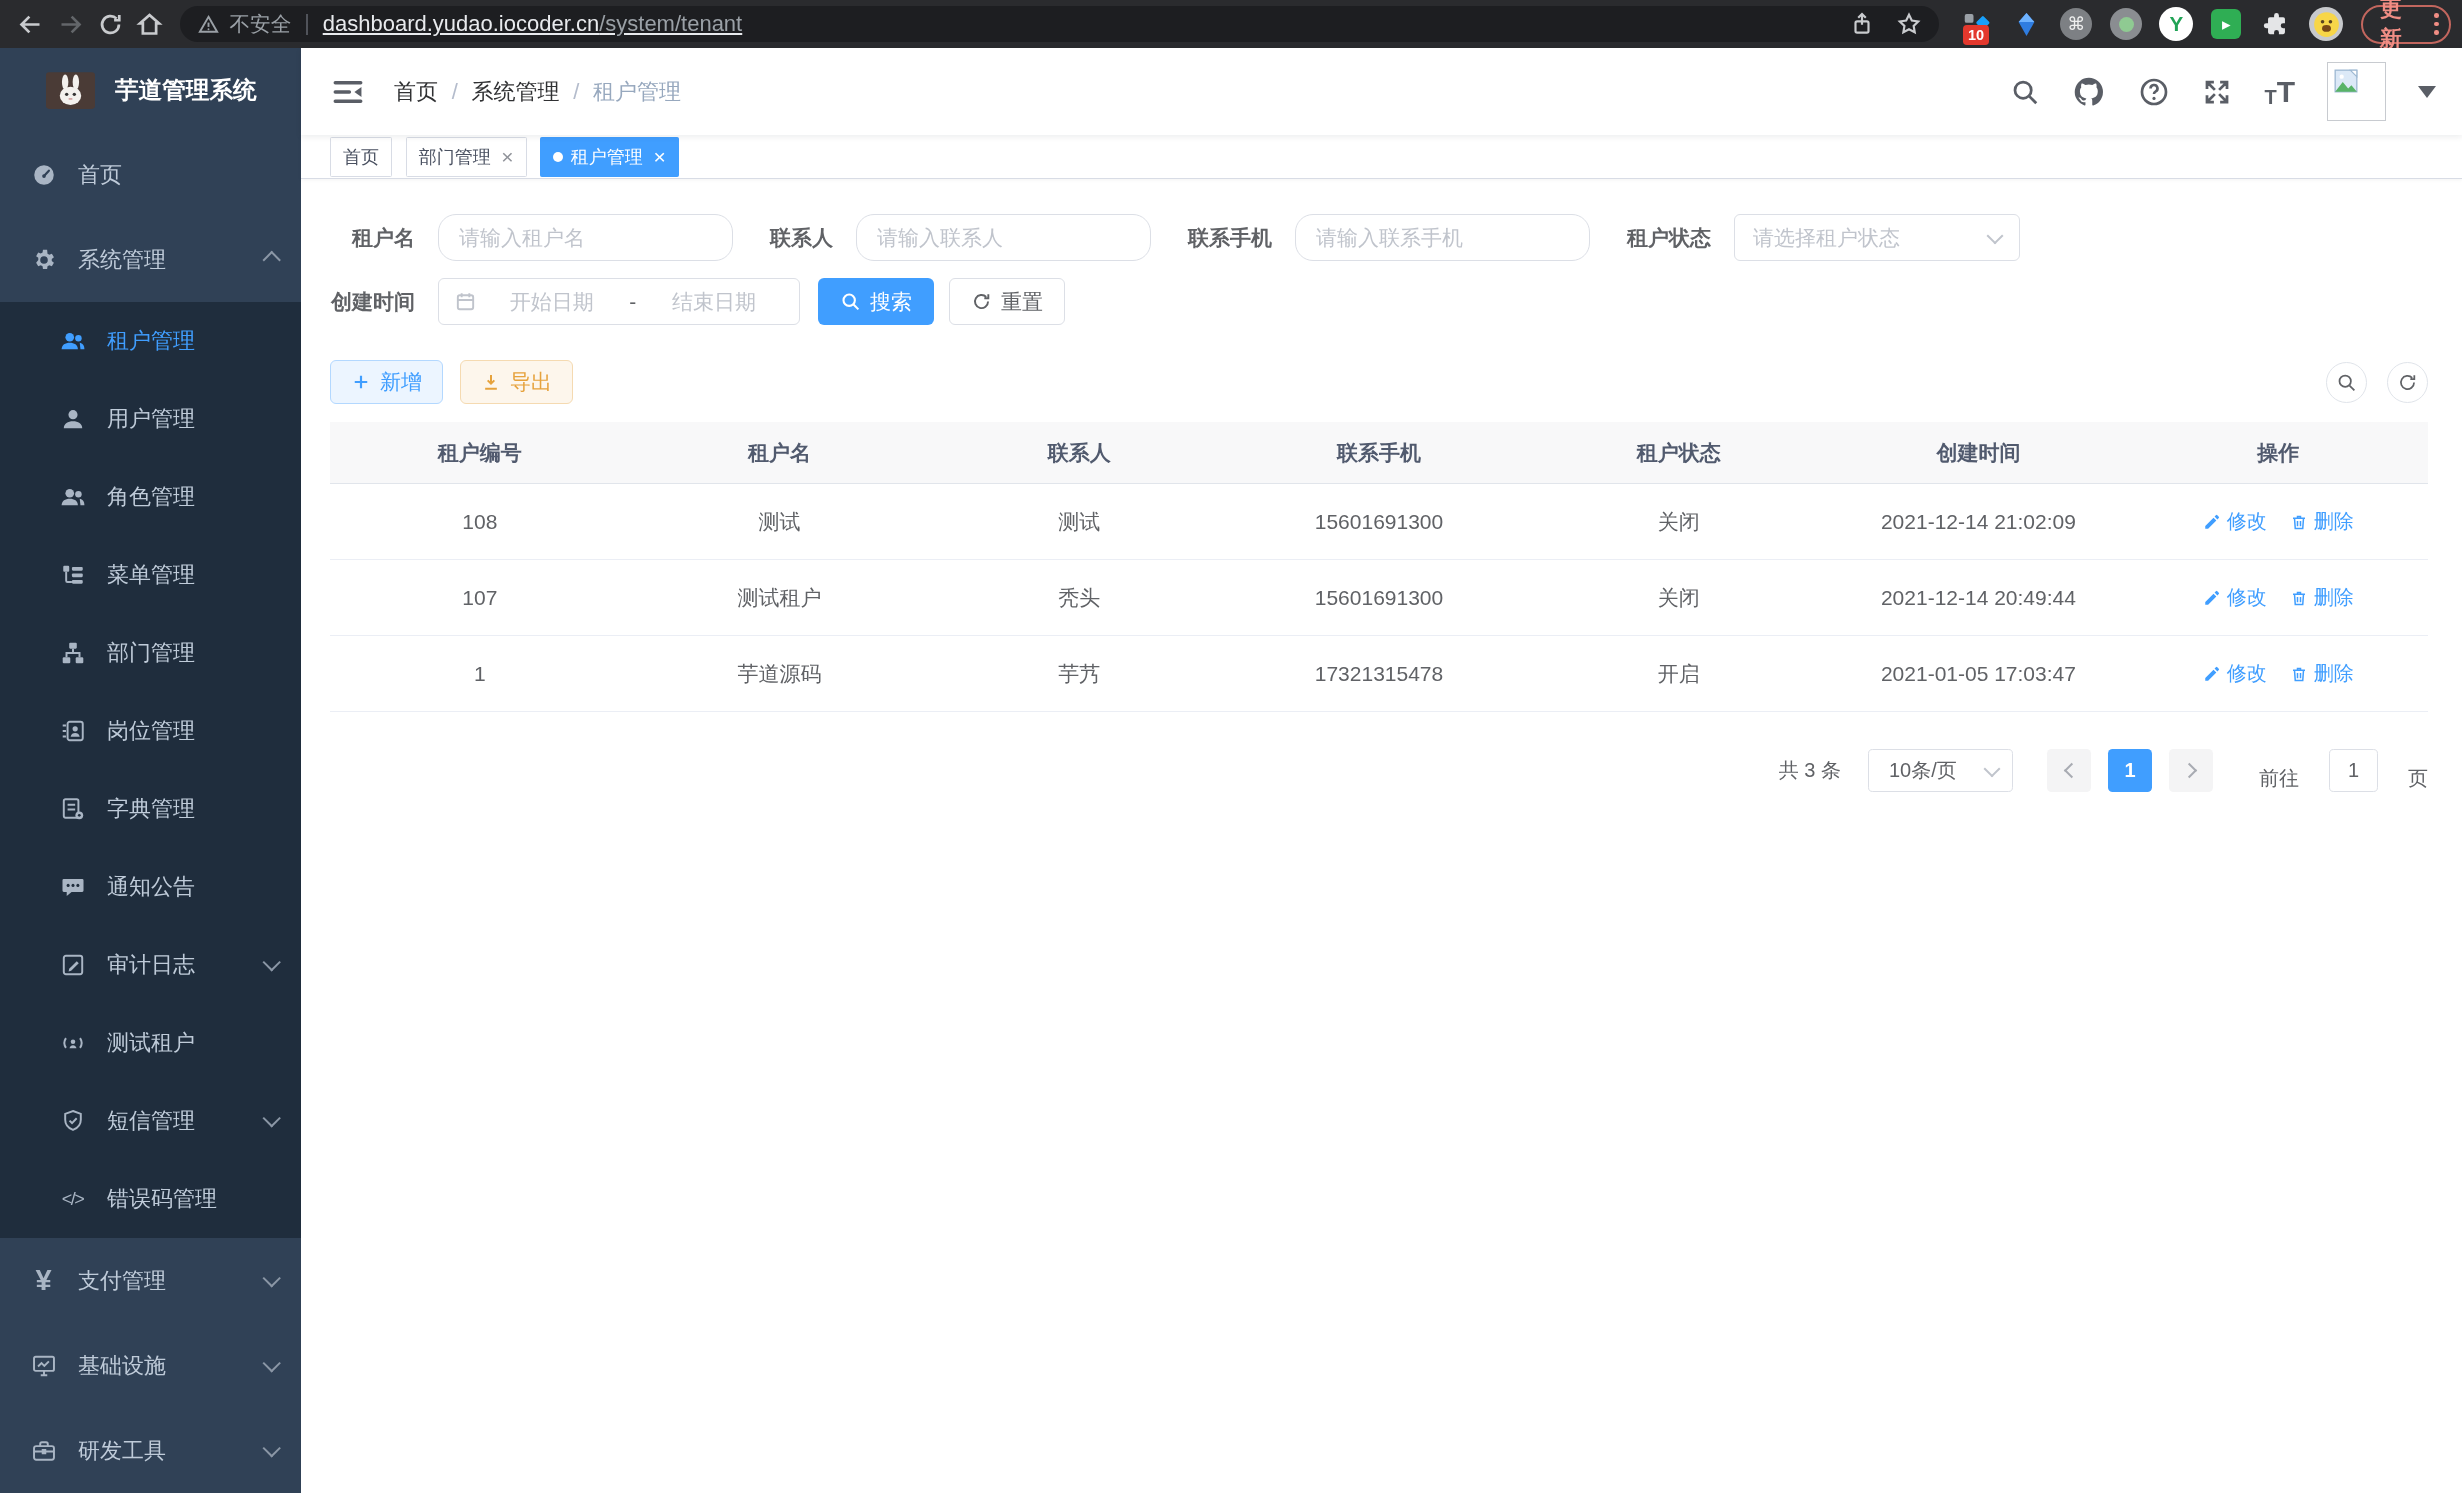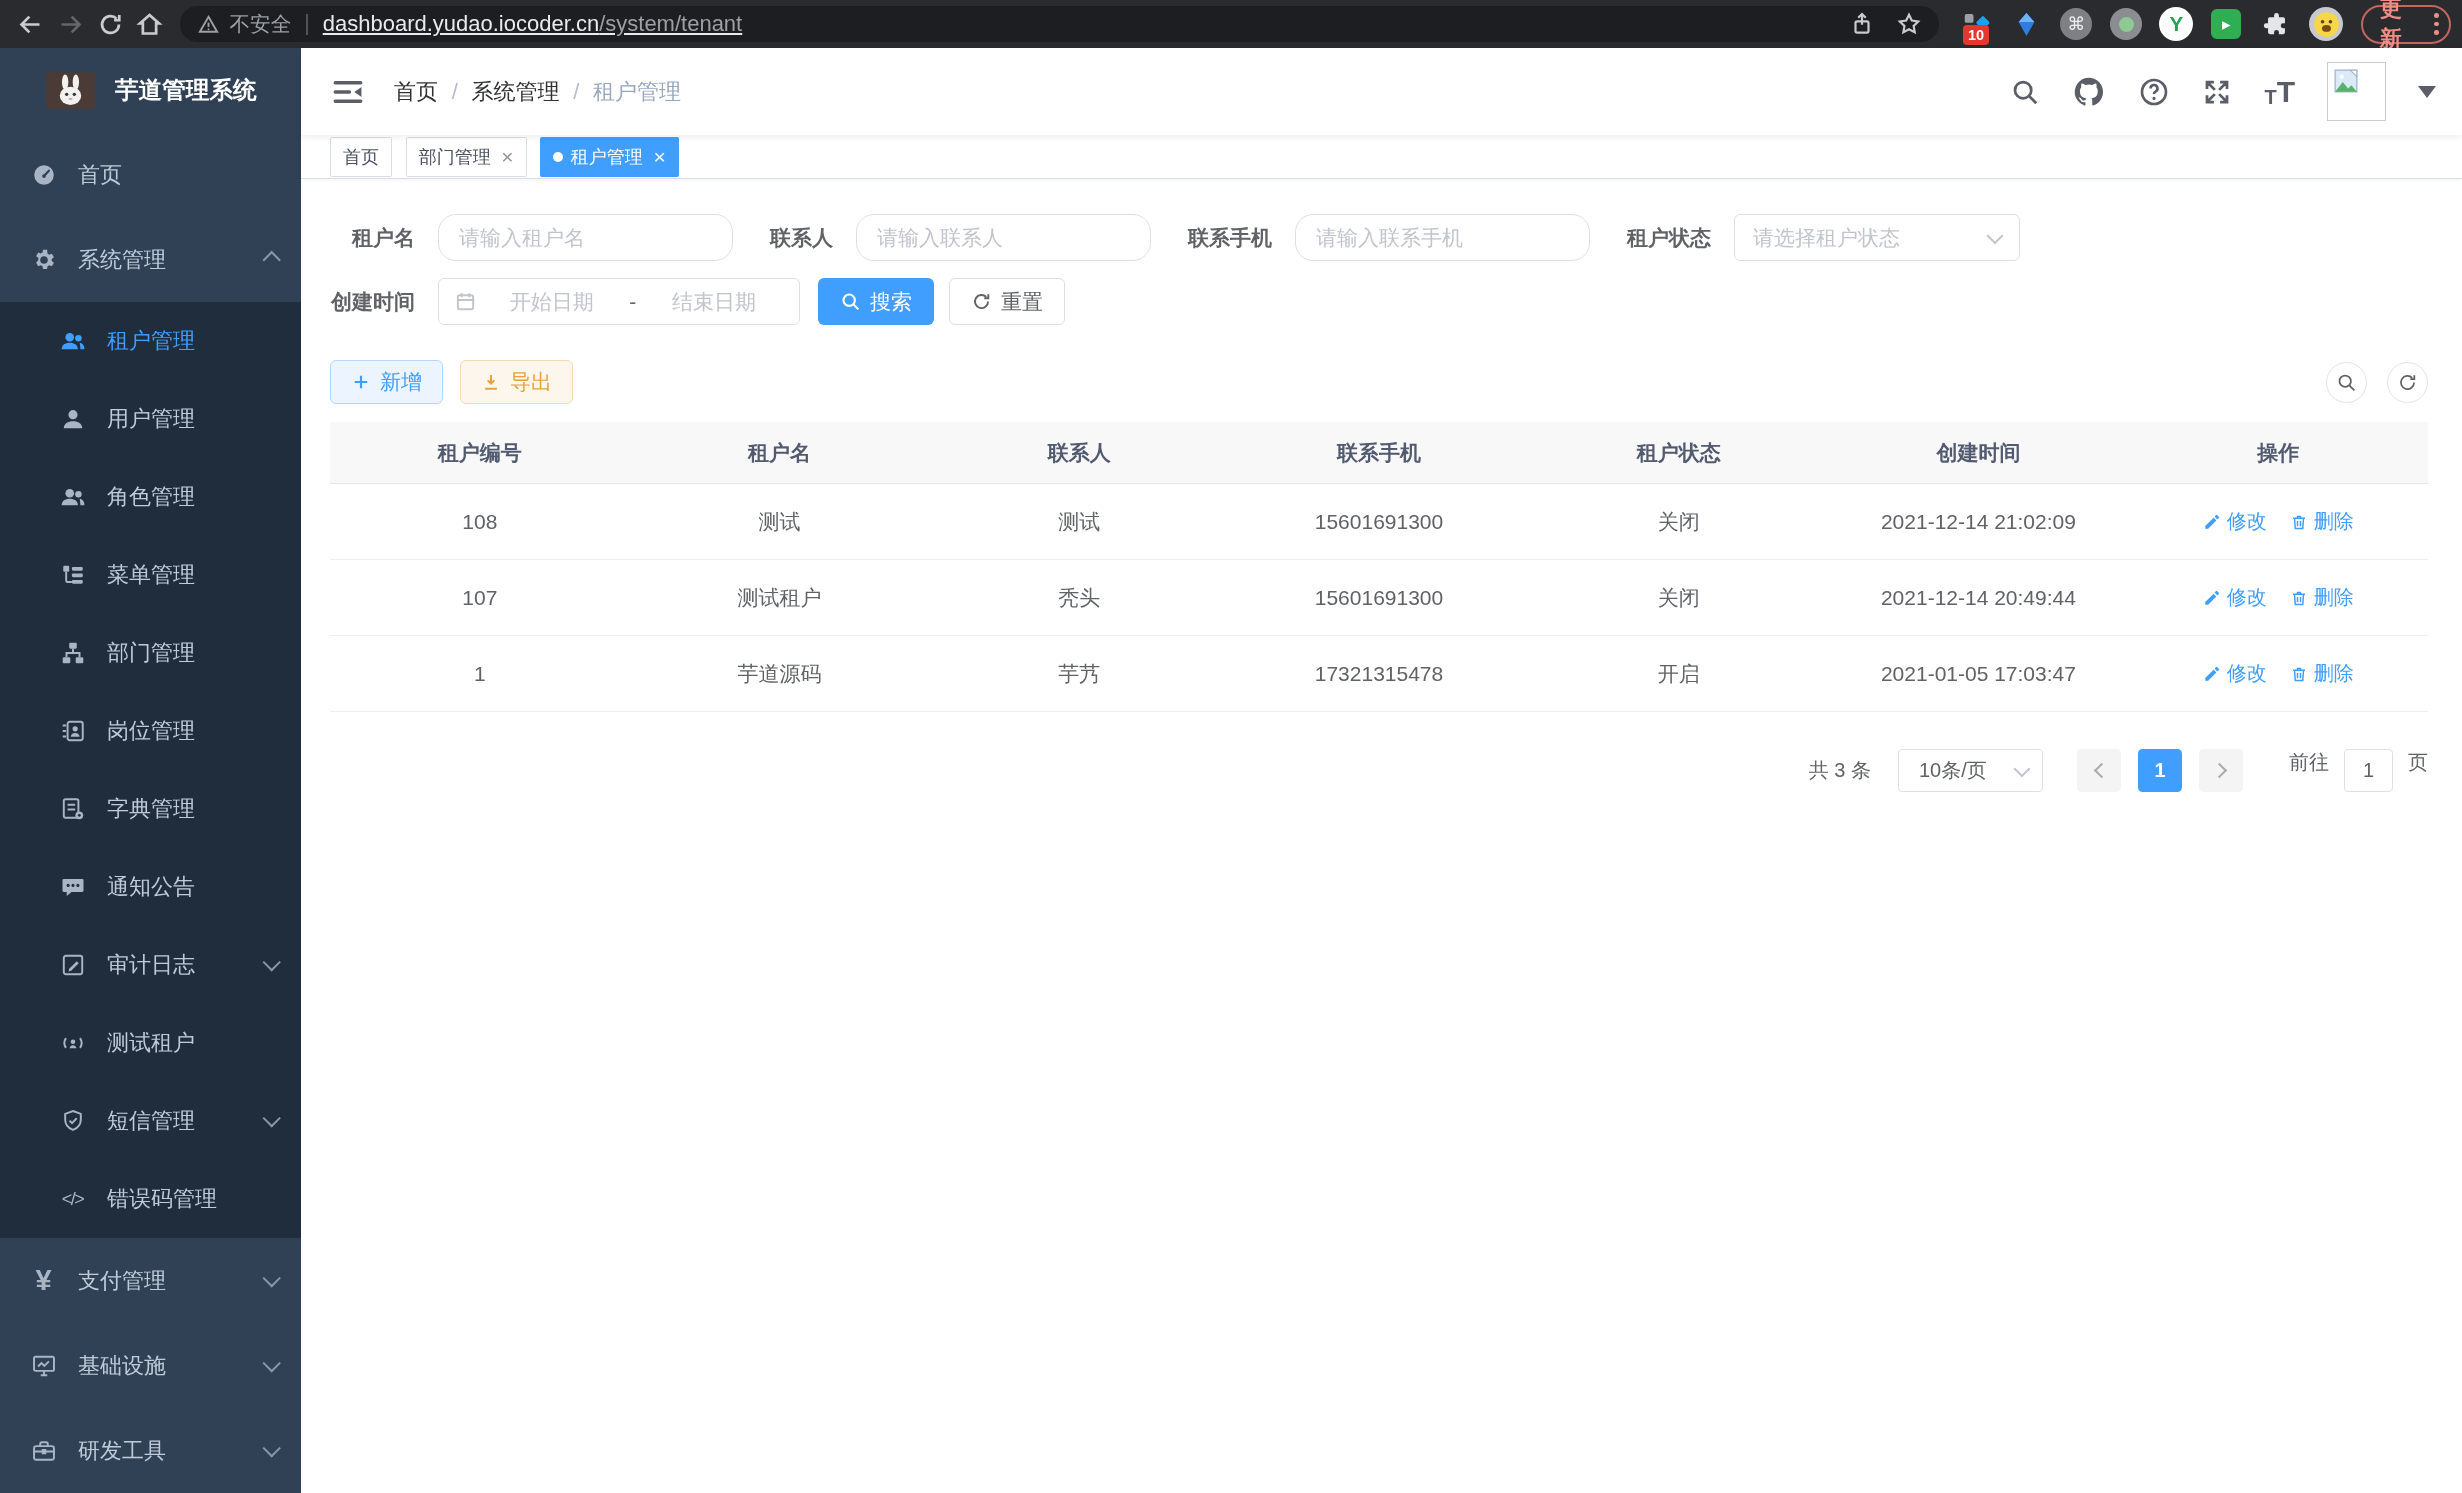--- a/index.html
+++ b/index.html
@@ -120,21 +120,21 @@
   .psel{width:145px;height:43px;border:1.5px solid #dcdfe6;border-radius:4.6px;display:flex;align-items:center;
     justify-content:space-between;padding:0 13.7px 0 20px;box-sizing:border-box;margin-right:34px;cursor:pointer;}
   .pbtn{width:44px;height:43px;background:#f4f4f5;border-radius:4.6px;display:flex;align-items:center;
     justify-content:center;cursor:pointer;}
   .pbtn .pc{width:9px;height:9px;border-right:2.3px solid #a8abb2;border-bottom:2.3px solid #a8abb2;}
   .pc.left{transform:rotate(135deg) translate(-1.5px,-1.5px);}
   .pc.right{transform:rotate(-45deg) translate(-1.5px,-1.5px);}
   .pcur{width:44px;height:43px;background:#409eff;color:#fff;border-radius:4.6px;display:flex;align-items:center;
     justify-content:center;font-weight:700;margin:0 17px;cursor:pointer;}
   .pprev{margin-right:0;}
-  .goto{display:flex;align-items:flex-start;margin-left:46px;gap:15px;}
+  .goto{display:flex;align-items:flex-end;margin-left:46px;gap:30px;}
   .ginp{width:49px;height:43px;border:1.5px solid #dcdfe6;border-radius:4.6px;text-align:center;font-size:20px;
     color:#606266;box-sizing:border-box;font-family:inherit;outline:none;}
 </style>
 </head>
 <body>
 
 <div class="browser">
   <span class="bnav">
     <svg width="27" height="27" viewBox="0 0 24 24" fill="none" stroke="currentColor" stroke-width="2.4">
         <path d="M20 12H5M11 5l-7 7 7 7"></path>

